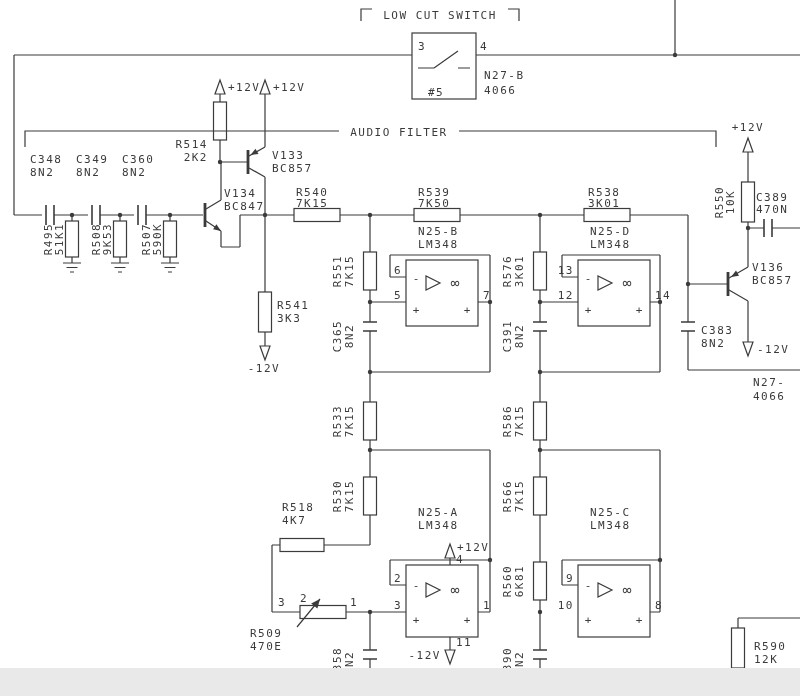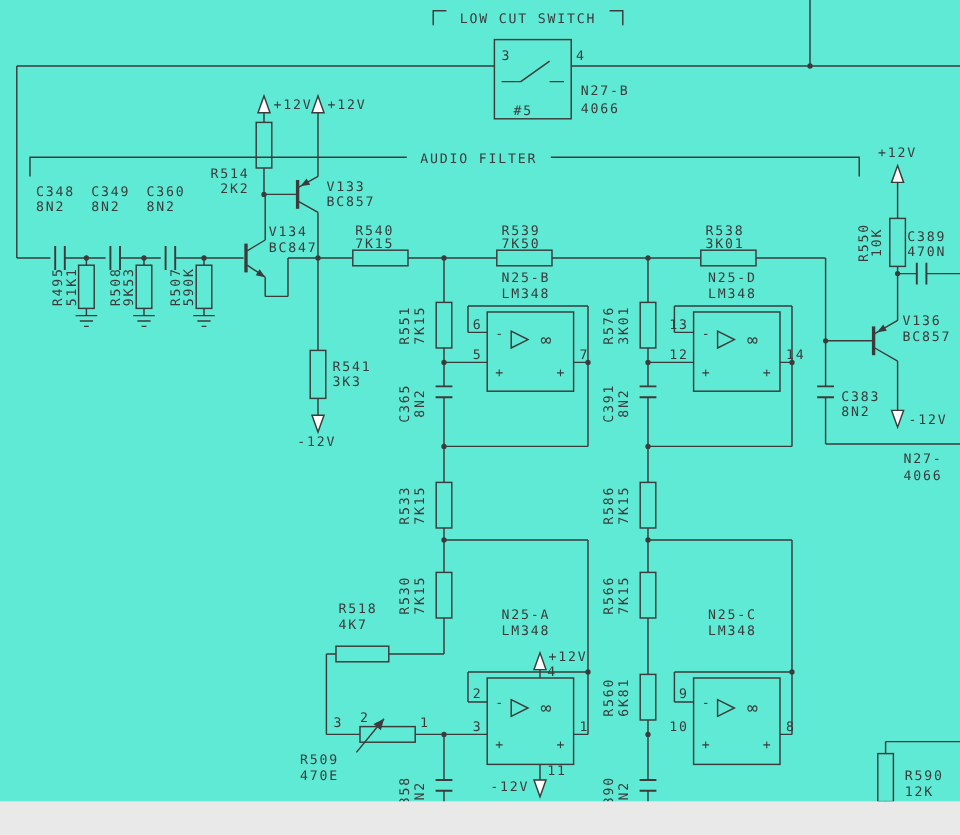--- a/index.html
+++ b/index.html
@@ -1,16 +1,16 @@
 <!DOCTYPE html>
 <html><head>
 <meta charset="utf-8">
 <style>
   html,body{margin:0;padding:0;background:#e9e9e9;}
-  .canvas{width:800px;height:668px;background:#5eead4;position:relative;overflow:hidden;}
+  .canvas{width:800px;height:668px;background:#ffffff;position:relative;overflow:hidden;}
   svg{display:block;}
   svg text{
     font-family:"DejaVu Sans Mono", monospace;
     font-size:11px;
     letter-spacing:1.5px;
     fill:#3b3b3b;
   }
   .wire{stroke:#3b3b3b;stroke-width:1.2;fill:none;}
   .bar{stroke:#3b3b3b;stroke-width:1.6;fill:none;}
   .tbar{stroke:#3b3b3b;stroke-width:2.8;fill:none;}

